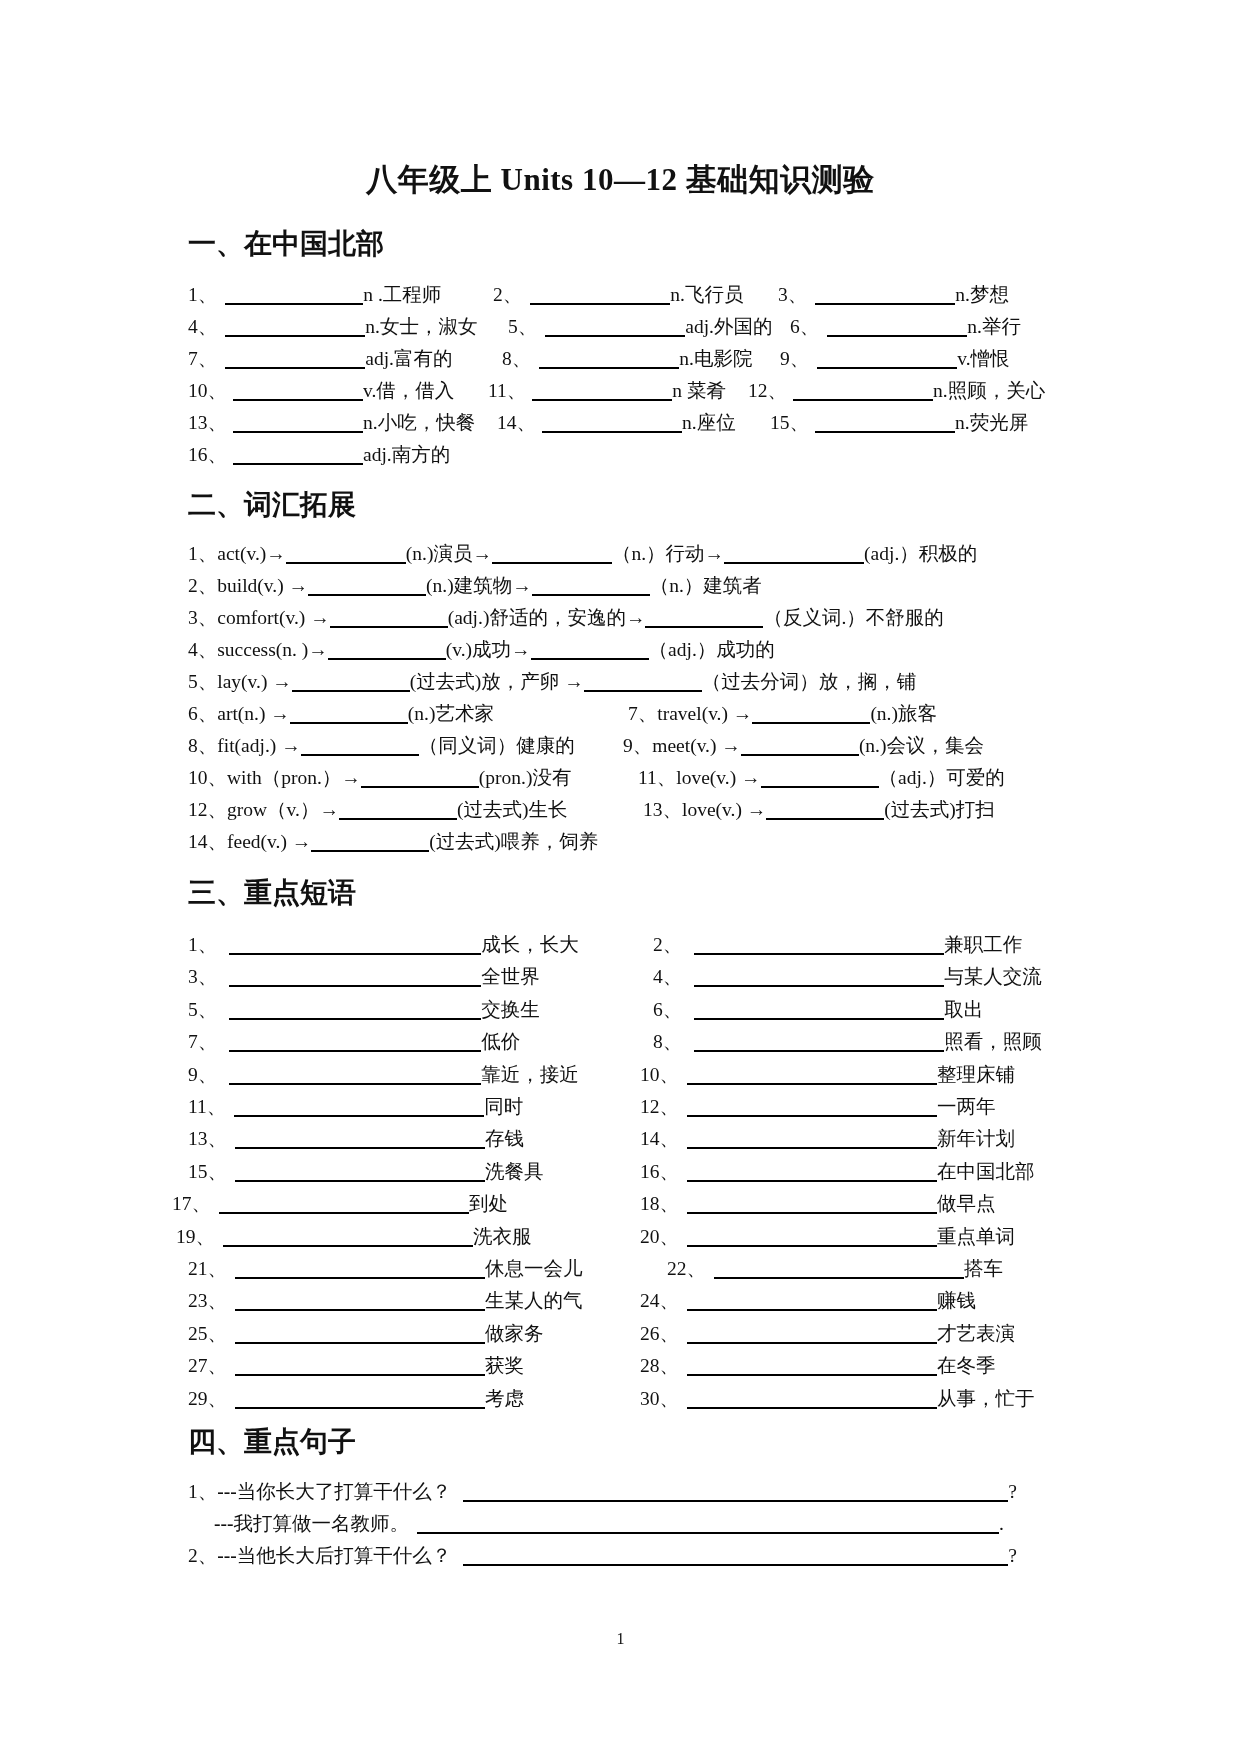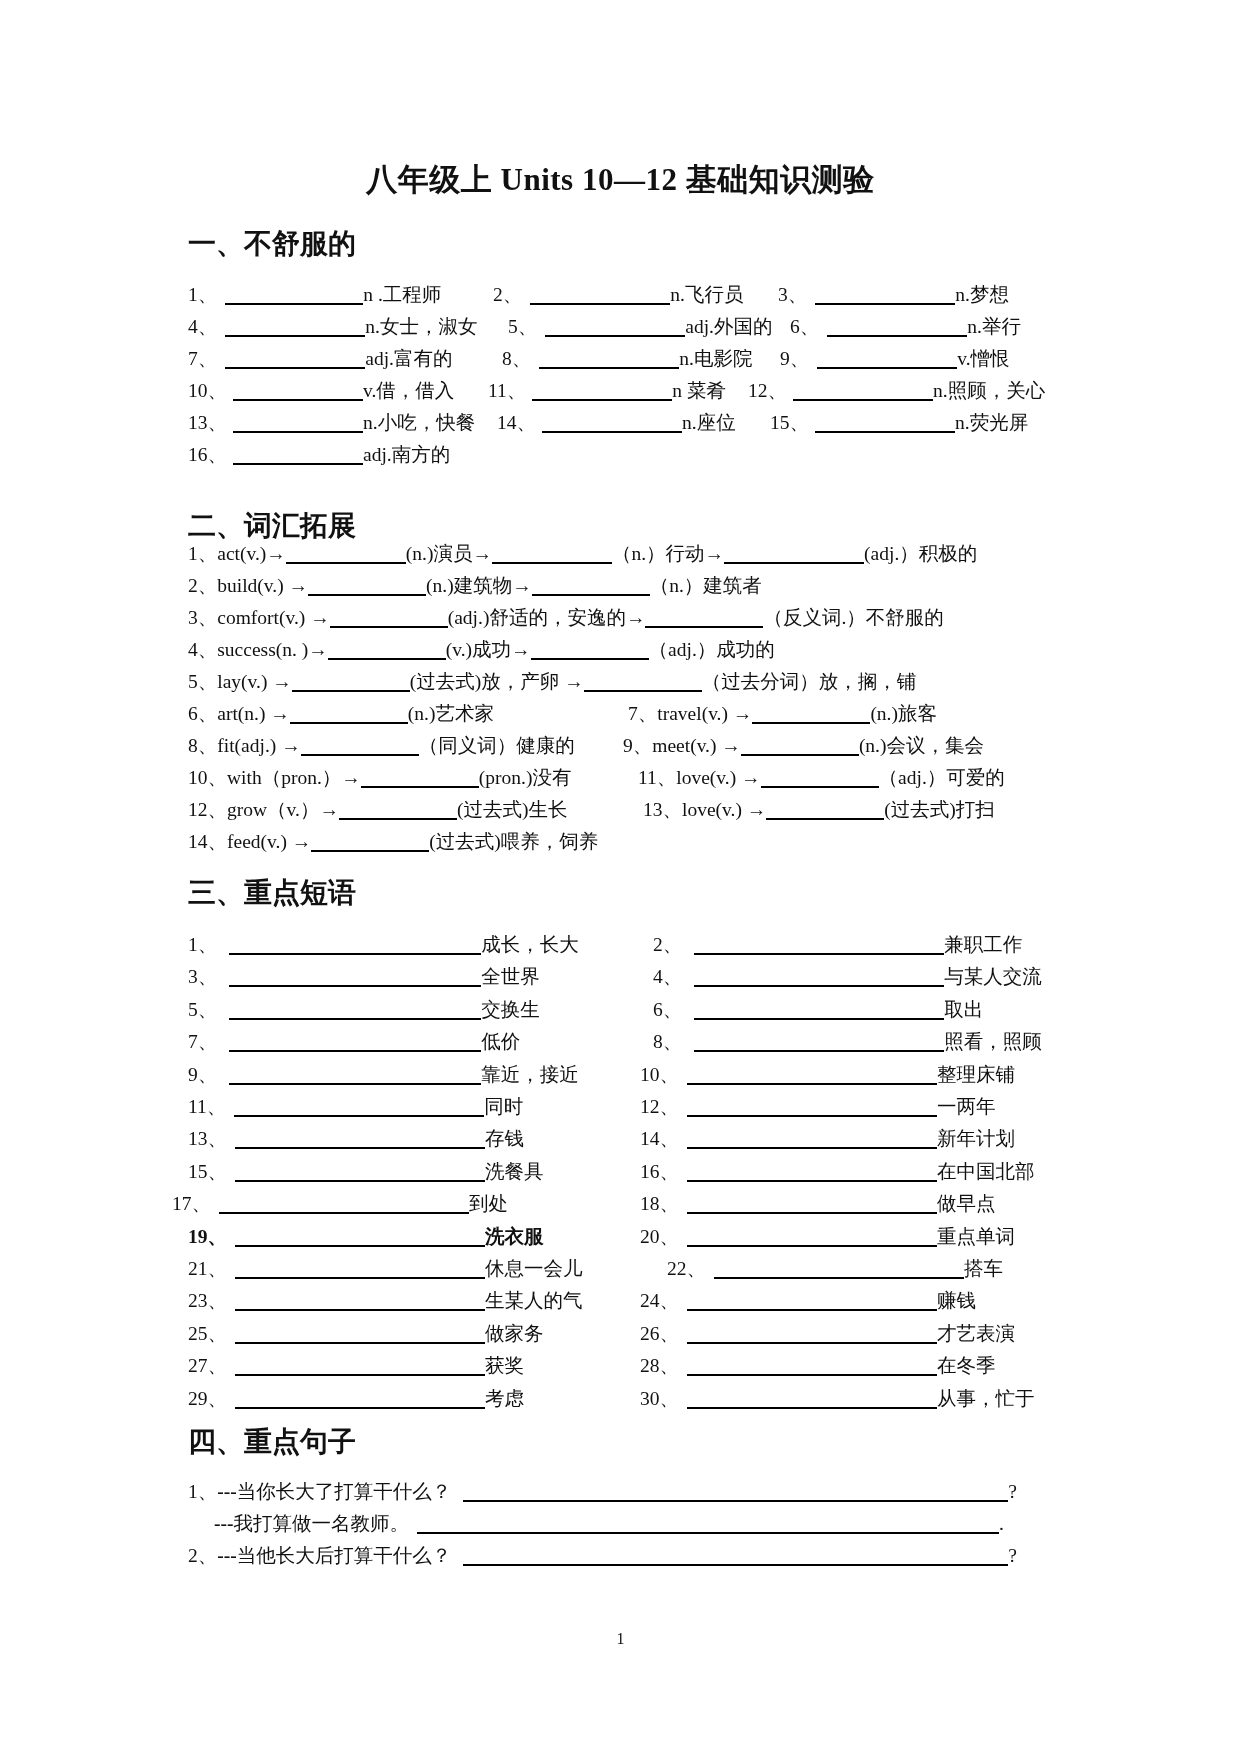--- a/index.html
+++ b/index.html
@@ -23,21 +23,21 @@
   .page-number { position: absolute; top: 1630px; left: 0; width: 1241px; text-align: center; font-size: 16px; }
   .bold-dash { font-weight: bold; }
 </style>
 </head>
 <body>
 
 <div>
 
   <div class="page-title">八年级上 Units 10—12  基础知识测验</div>
 
-  <div class="section-heading" style="top:226px;">一、不舒服的</div>
+  <div class="section-heading" style="top:226px;">一、在中国北部</div>
 
   <div class="cell" style="left:188px;top:280px;">
     <span>1、</span>
     <span class="blank" style="width:138px;margin-left:8px;"></span>
     <span> n .工程师</span>
   </div>
   <div class="cell" style="left:493px;top:280px;">
     <span>2、</span>
     <span class="blank" style="width:140px;margin-left:8px;"></span>
     <span>n.飞行员</span>
@@ -111,21 +111,21 @@
     <span class="blank" style="width:140px;margin-left:6px;"></span>
     <span>n.荧光屏</span>
   </div>
 
   <div class="cell" style="left:188px;top:440px;">
     <span>16、</span>
     <span class="blank" style="width:130px;margin-left:6px;"></span>
     <span>adj.南方的</span>
   </div>
 
-  <div class="section-heading" style="top:508px;">二、词汇拓展</div>
+  <div class="section-heading" style="top:487px;">二、词汇拓展</div>
 
   <div class="cell" style="left:188px;top:539px;">
     <span>1、</span>
     <span>act(v.)→</span>
     <span class="blank" style="width:120px;"></span>
     <span>(n.)演员→</span>
     <span class="blank" style="width:120px;"></span>
     <span>（n.）行动→</span>
     <span class="blank" style="width:140px;"></span>
     <span>(adj.）积极的</span>
@@ -312,21 +312,21 @@
       <div class="cell" style="top: 1189.2px; left: 172px;">
         <span>17、</span>
         <span class="blank" style="width: 250px; margin-left: 8px;"></span>
         <span>到处</span>
       </div>
       <div class="cell" style="top: 1189.2px; left: 640px;">
         <span>18、</span>
         <span class="blank" style="width: 250px; margin-left: 8px;"></span>
         <span>做早点</span>
       </div>
-      <div class="cell" style="top: 1221.6px; left: 188px; font-weight: bold;">
+      <div class="cell" style="top: 1221.6px; left: 176px;">
         <span>19、</span>
         <span class="blank" style="width: 250px; margin-left: 8px;"></span>
         <span>洗衣服</span>
       </div>
       <div class="cell" style="top: 1221.6px; left: 640px;">
         <span>20、</span>
         <span class="blank" style="width: 250px; margin-left: 8px;"></span>
         <span>重点单词</span>
       </div>
       <div class="cell" style="top: 1254px; left: 188px;">

